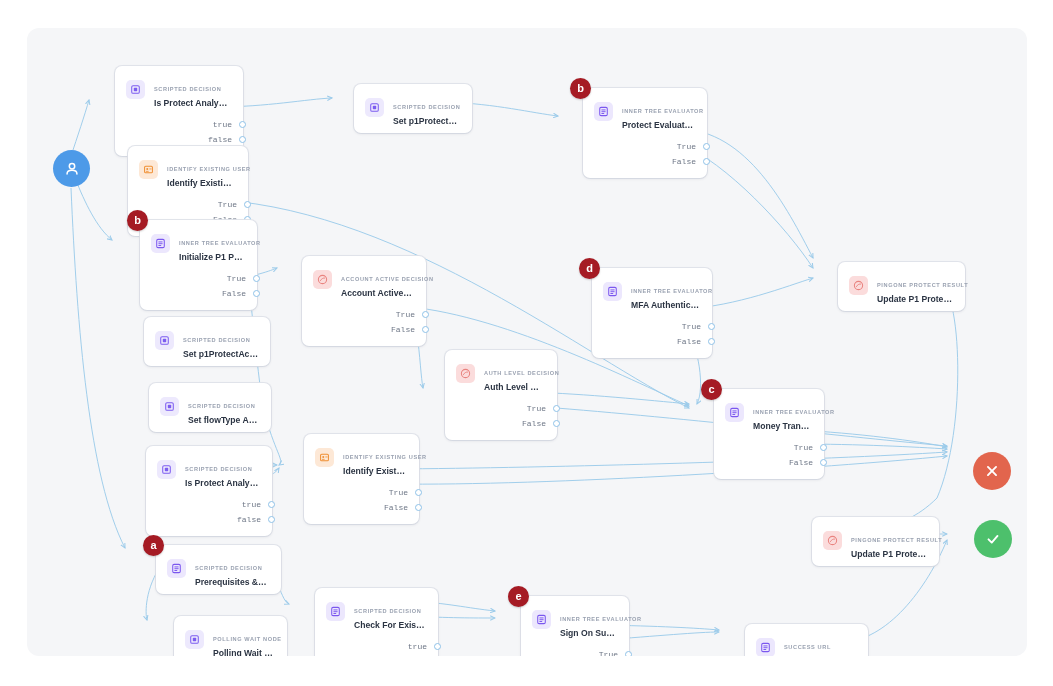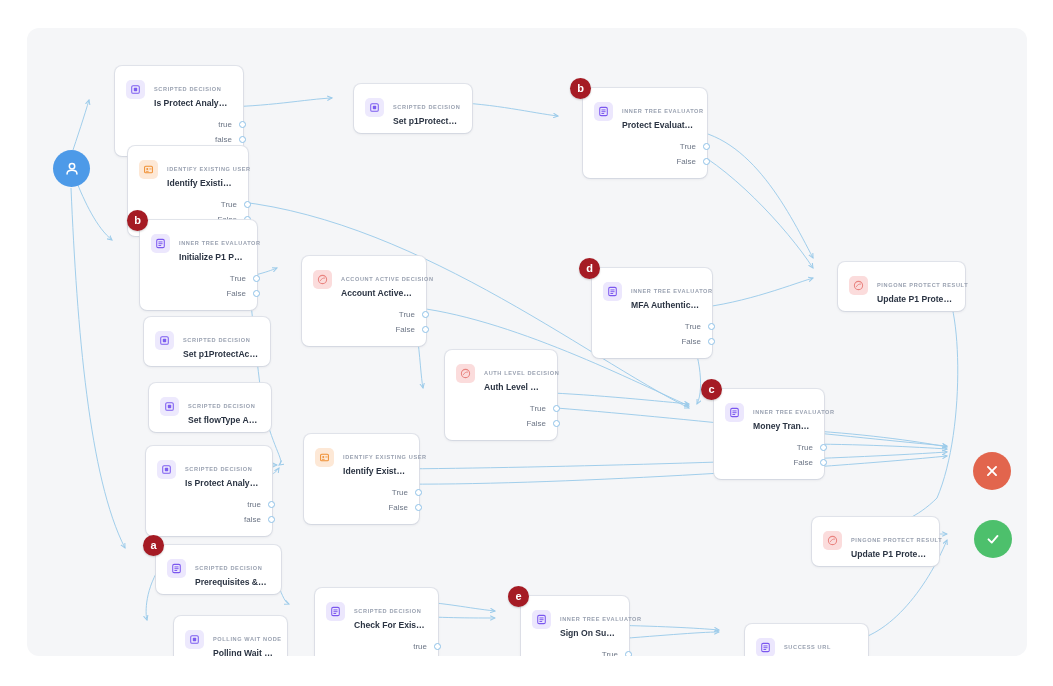--- a/index.html
+++ b/index.html
@@ -6,21 +6,21 @@
   body{width:1053px;height:686px;font-family:"Liberation Sans",sans-serif;overflow:hidden;}
   #canvas{position:absolute;left:27px;top:28px;width:1000px;height:628px;background:#f5f6f8;border-radius:12px;overflow:hidden;}
   #edges{position:absolute;left:0;top:0;width:1000px;height:628px;pointer-events:none;}
   .node{position:absolute;background:#ffffff;border-radius:7px;box-shadow:0 1px 3px rgba(30,40,70,.10),0 0 0 1px rgba(225,228,235,.9);}
   .node-head{display:flex;align-items:flex-start;padding:11px 12px 6px 11px;}
   .nicon{width:19px;height:19px;border-radius:5px;flex:0 0 19px;margin-right:9px;margin-top:3px;display:flex;align-items:center;justify-content:center;}
   .nicon svg{display:block;}
   .ntext{flex:1;min-width:0;}
   .ntype{font-size:5.6px;letter-spacing:.62px;color:#9aa2b1;text-transform:uppercase;font-weight:600;line-height:9px;white-space:nowrap;overflow:hidden;}
   .ntitle{font-size:8.6px;font-weight:700;color:#2b3443;line-height:12px;margin-top:2px;white-space:nowrap;overflow:hidden;text-overflow:ellipsis;}
-  .outs{padding:2px 0 9px 0;}
+  .outs{padding:2px 0 9px 0;font-family:Liberation Mono, monospace;}
   .out{display:flex;align-items:center;justify-content:flex-end;height:15px;padding-right:1px;}
   .out span{font-size:8px;color:#6d7686;margin-right:7px;line-height:15px;}
   .port{width:5px;height:5px;border-radius:50%;border:1.1px solid #8fc2e8;background:#ffffff;margin-right:-4px;flex:0 0 5px;}
   .badge{position:absolute;width:21px;height:21px;border-radius:50%;background:#a51b24;color:#fff;font-size:11px;font-weight:600;display:flex;align-items:center;justify-content:center;line-height:1;z-index:6;box-shadow:0 1px 2px rgba(0,0,0,.18);}
   .term{position:absolute;border-radius:50%;display:flex;align-items:center;justify-content:center;z-index:4;}
   .start-node{width:37px;height:37px;background:#4d9ae8;}
   .fail-node{width:38px;height:38px;background:#e2654d;}
   .succ-node{width:38px;height:38px;background:#4dc06c;}
   .term svg{display:block;}
 </style>

